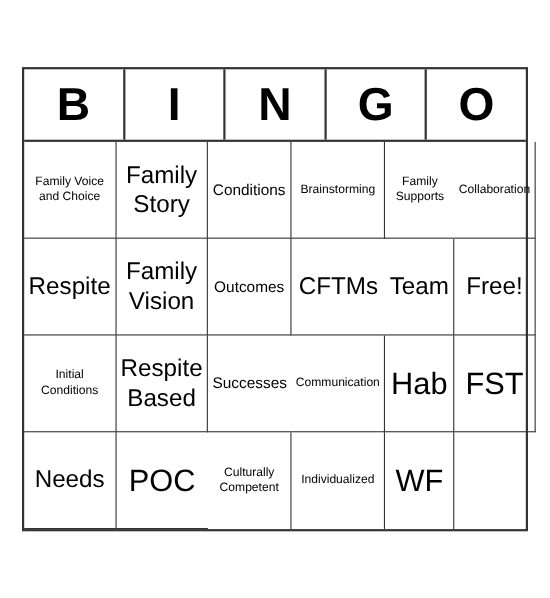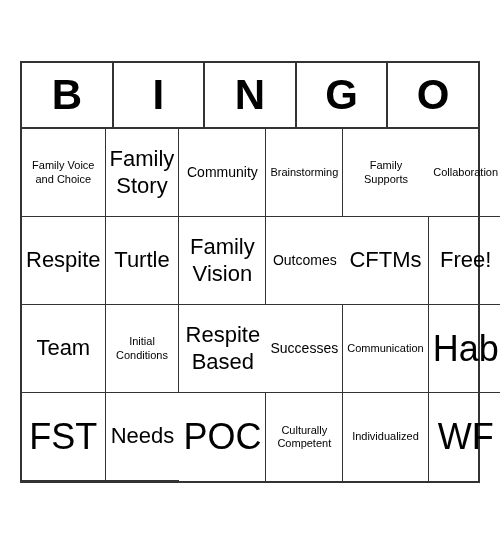--- a/index.html
+++ b/index.html
@@ -52,72 +52,69 @@
       border-bottom: none;
       justify-content: center;
     }
     .cell-text {
       line-height: 1.2;
     }
     .size-small { font-size: 11px; }
     .size-medium { font-size: 14px; }
     .size-large { font-size: 22px; }
     .size-xlarge { font-size: 22px; }
-    .size-xxlarge { font-size: 36px; }
+    .size-xxlarge { font-size: 28px; }
   </style>
 </head>
 <body>
 
 <div class="bingo-card">
   <div class="bingo-header">
   <div class="bingo-header-cell">B</div>
       <div class="bingo-header-cell">I</div>
       <div class="bingo-header-cell">N</div>
       <div class="bingo-header-cell">G</div>
       <div class="bingo-header-cell">O</div>
     </div>
   <div class="bingo-grid">
   <div class="bingo-cell">
         <span class="cell-text size-small">Family Voice and Choice</span>
       </div>
       <div class="bingo-cell">
         <span class="cell-text size-xlarge">Family Story</span>
       </div>
       <div class="bingo-cell">
-        <span class="cell-text size-medium">Community</span>
+        <span class="cell-text size-medium">Conditions</span>
       </div>
       <div class="bingo-cell">
         <span class="cell-text size-small">Brainstorming</span>
       </div>
       <div class="bingo-cell">
         <span class="cell-text size-small">Family Supports</span>
       </div>
       <div class="bingo-cell">
         <span class="cell-text size-small">Collaboration</span>
       </div>
       <div class="bingo-cell">
         <span class="cell-text size-xlarge">Respite</span>
       </div>
       <div class="bingo-cell">
-        <span class="cell-text size-xlarge">Turtle</span>
-      </div>
-      <div class="bingo-cell">
         <span class="cell-text size-large">Family Vision</span>
       </div>
       <div class="bingo-cell">
         <span class="cell-text size-medium">Outcomes</span>
       </div>
       <div class="bingo-cell">
         <span class="cell-text size-xlarge">CFTMs</span>
       </div>
       <div class="bingo-cell">
-        <span class="cell-text size-xlarge">Free!</span>
+        <span class="cell-text size-xlarge">Team</span>
       </div>
       <div class="bingo-cell">
-        <span class="cell-text size-xlarge">Team</span>
+        <span class="cell-text size-xlarge">Free!</span>
       </div>
       <div class="bingo-cell">
         <span class="cell-text size-small">Initial Conditions</span>
       </div>
       <div class="bingo-cell">
         <span class="cell-text size-large">Respite Based</span>
       </div>
       <div class="bingo-cell">
         <span class="cell-text size-medium">Successes</span>
       </div>

